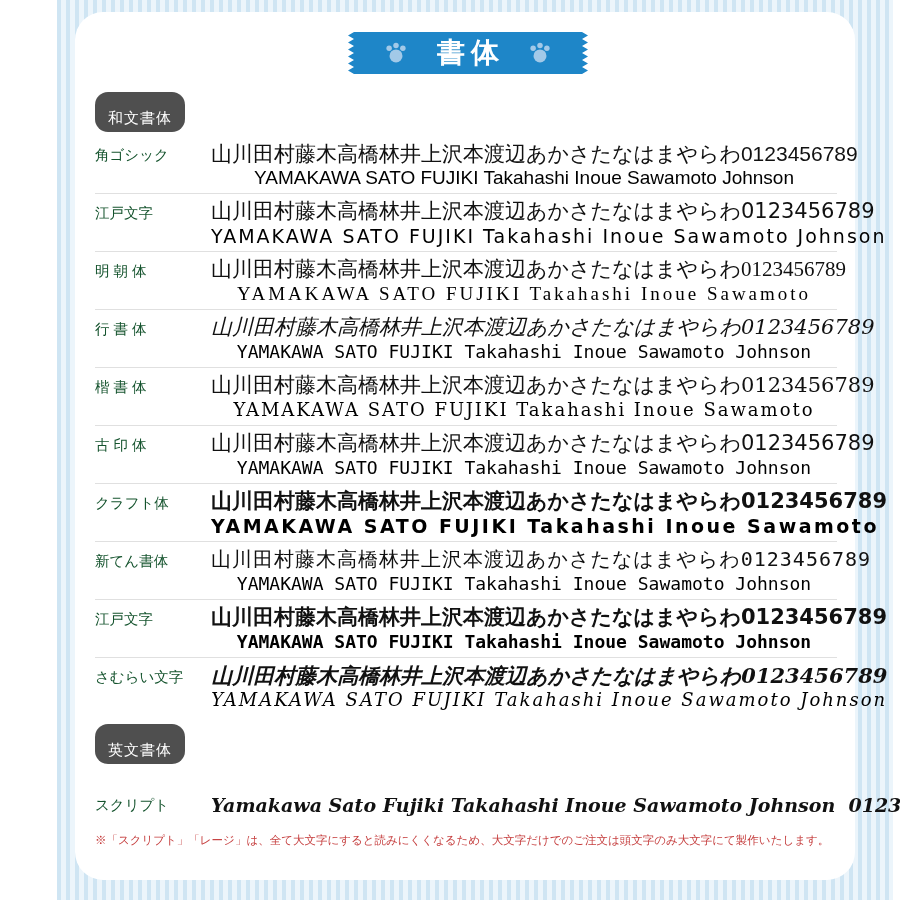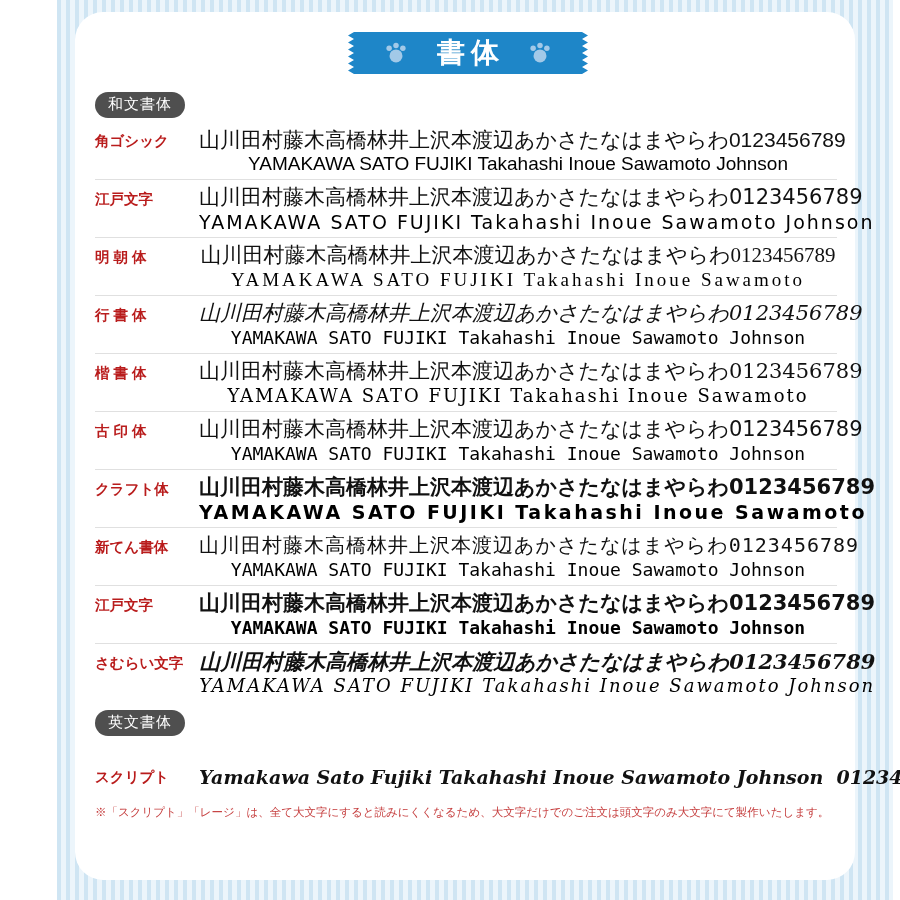--- a/index.html
+++ b/index.html
@@ -20,30 +20,30 @@
     background:#1e86c8; display:flex; align-items:center; justify-content:center; gap:22px;
     clip-path:polygon(6px 0,234px 0,240px 3.5px,234px 7px,240px 10.5px,234px 14px,240px 17.5px,234px 21px,240px 24.5px,234px 28px,240px 31.5px,234px 35px,240px 38.5px,234px 42px,6px 42px,0 38.5px,6px 35px,0 31.5px,6px 28px,0 24.5px,6px 21px,0 17.5px,6px 14px,0 10.5px,6px 7px,0 3.5px);
   }
   .ribbon-title { color:#ffffff; font-size:28px; font-weight:bold; letter-spacing:6px; margin-left:6px; }
   .paw { width:26px; height:26px; }
   .paw circle { fill:#a2c9e8; }
 
   
   .badge {
     display:inline-block; background:#4f4f4f; color:#ffffff; font-size:15px;
-    border-radius:13px; padding:3px 13px 4px; letter-spacing:1px;
+    border-radius:13px; padding:17px 13px 4px; letter-spacing:1px;
   }
   .badge-wafu { margin-bottom:4px; }
   .badge-eibun { margin-top:9px; margin-bottom:24px; }
 
   
   .wafu-row { display:flex; align-items:flex-start; padding:5px 0 3px; border-bottom:1px solid #e0e0e0; }
   .wafu-row:last-child { border-bottom:none; }
   .row-label {
-    flex:0 0 88px; margin-right:16px; color:#b91c1c; font-weight:bold;
+    flex:0 0 88px; margin-right:28px; color:#14532d; font-weight:normal;
     font-size:14.5px; line-height:24px; white-space:pre; padding-top:2px;
   }
   .samples { flex:1; min-width:0;text-align:center; }
   .ja { font-size:21px; line-height:25px; color:#111; white-space:pre; }
   .en { font-size:19px; line-height:24px; color:#000000; white-space:pre; }
 
   
   .f-kaku   .ja,.f-kaku .en { font-family:"Liberation Sans",sans-serif; }
   .f-maru   .ja { font-family:"DejaVu Sans",sans-serif; }
   .f-maru   .en { font-family:"DejaVu Sans",sans-serif; letter-spacing:2px; }

